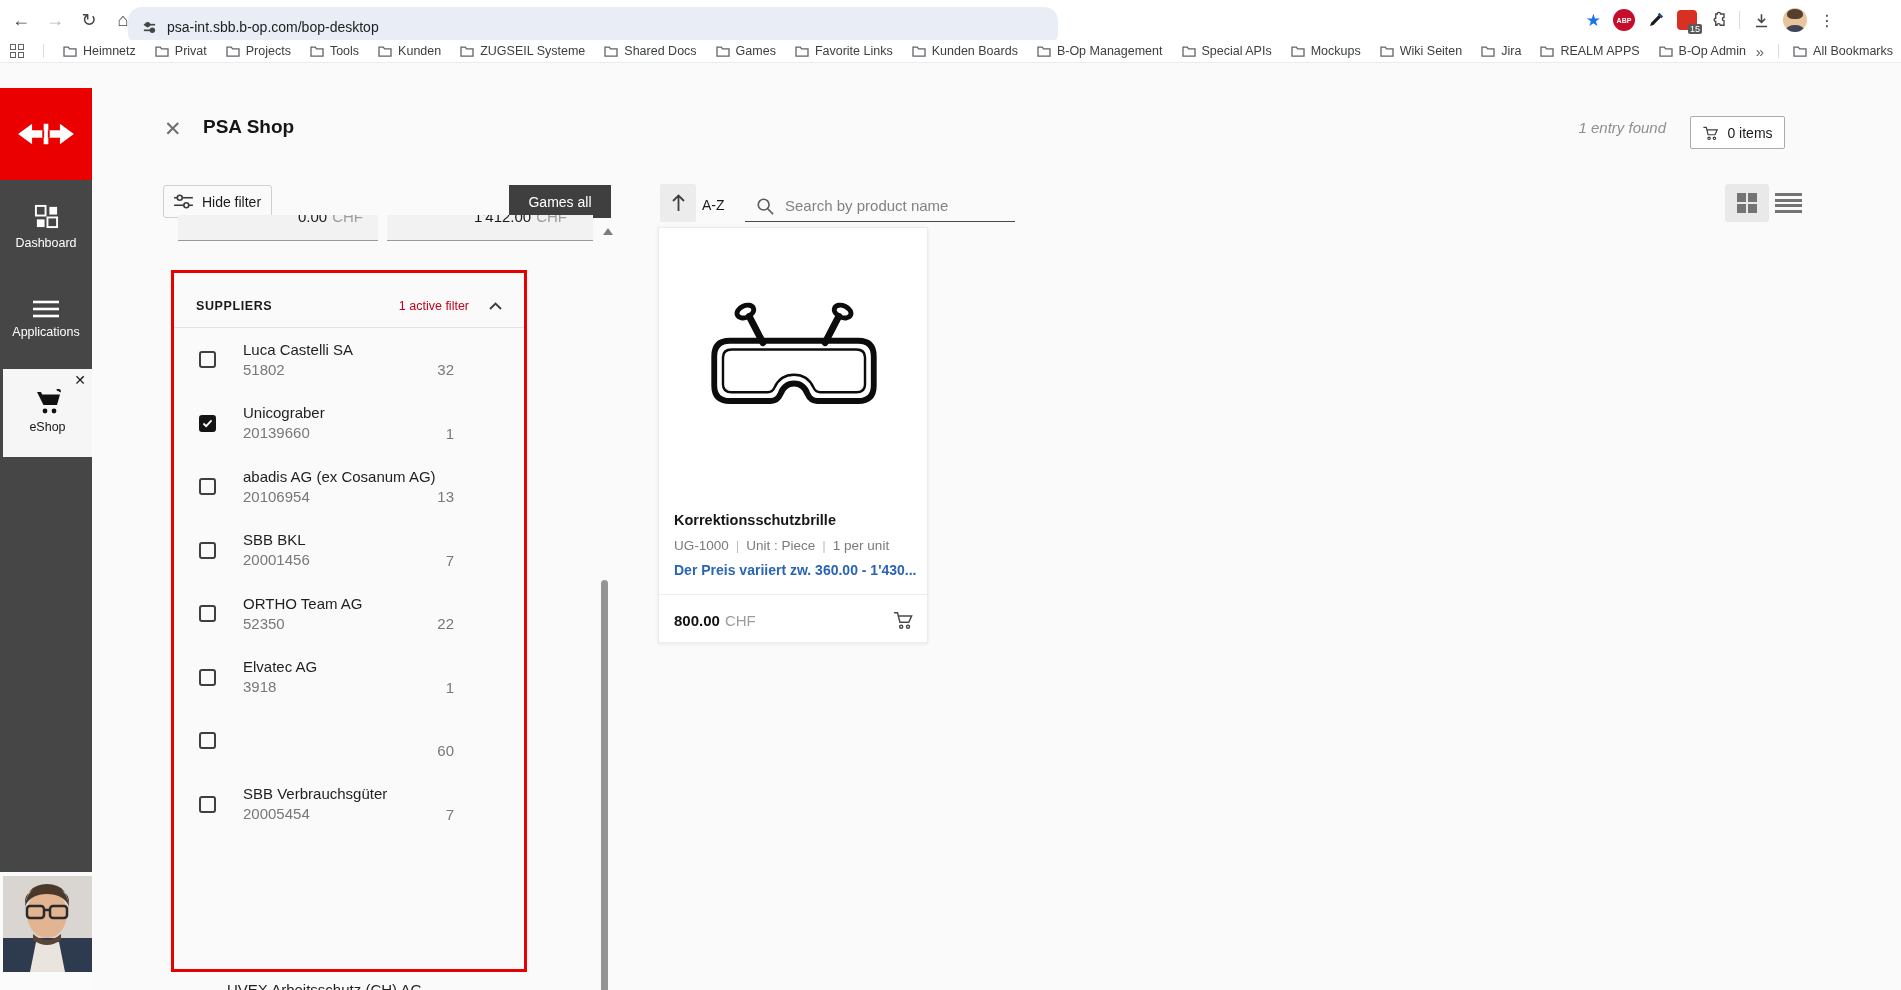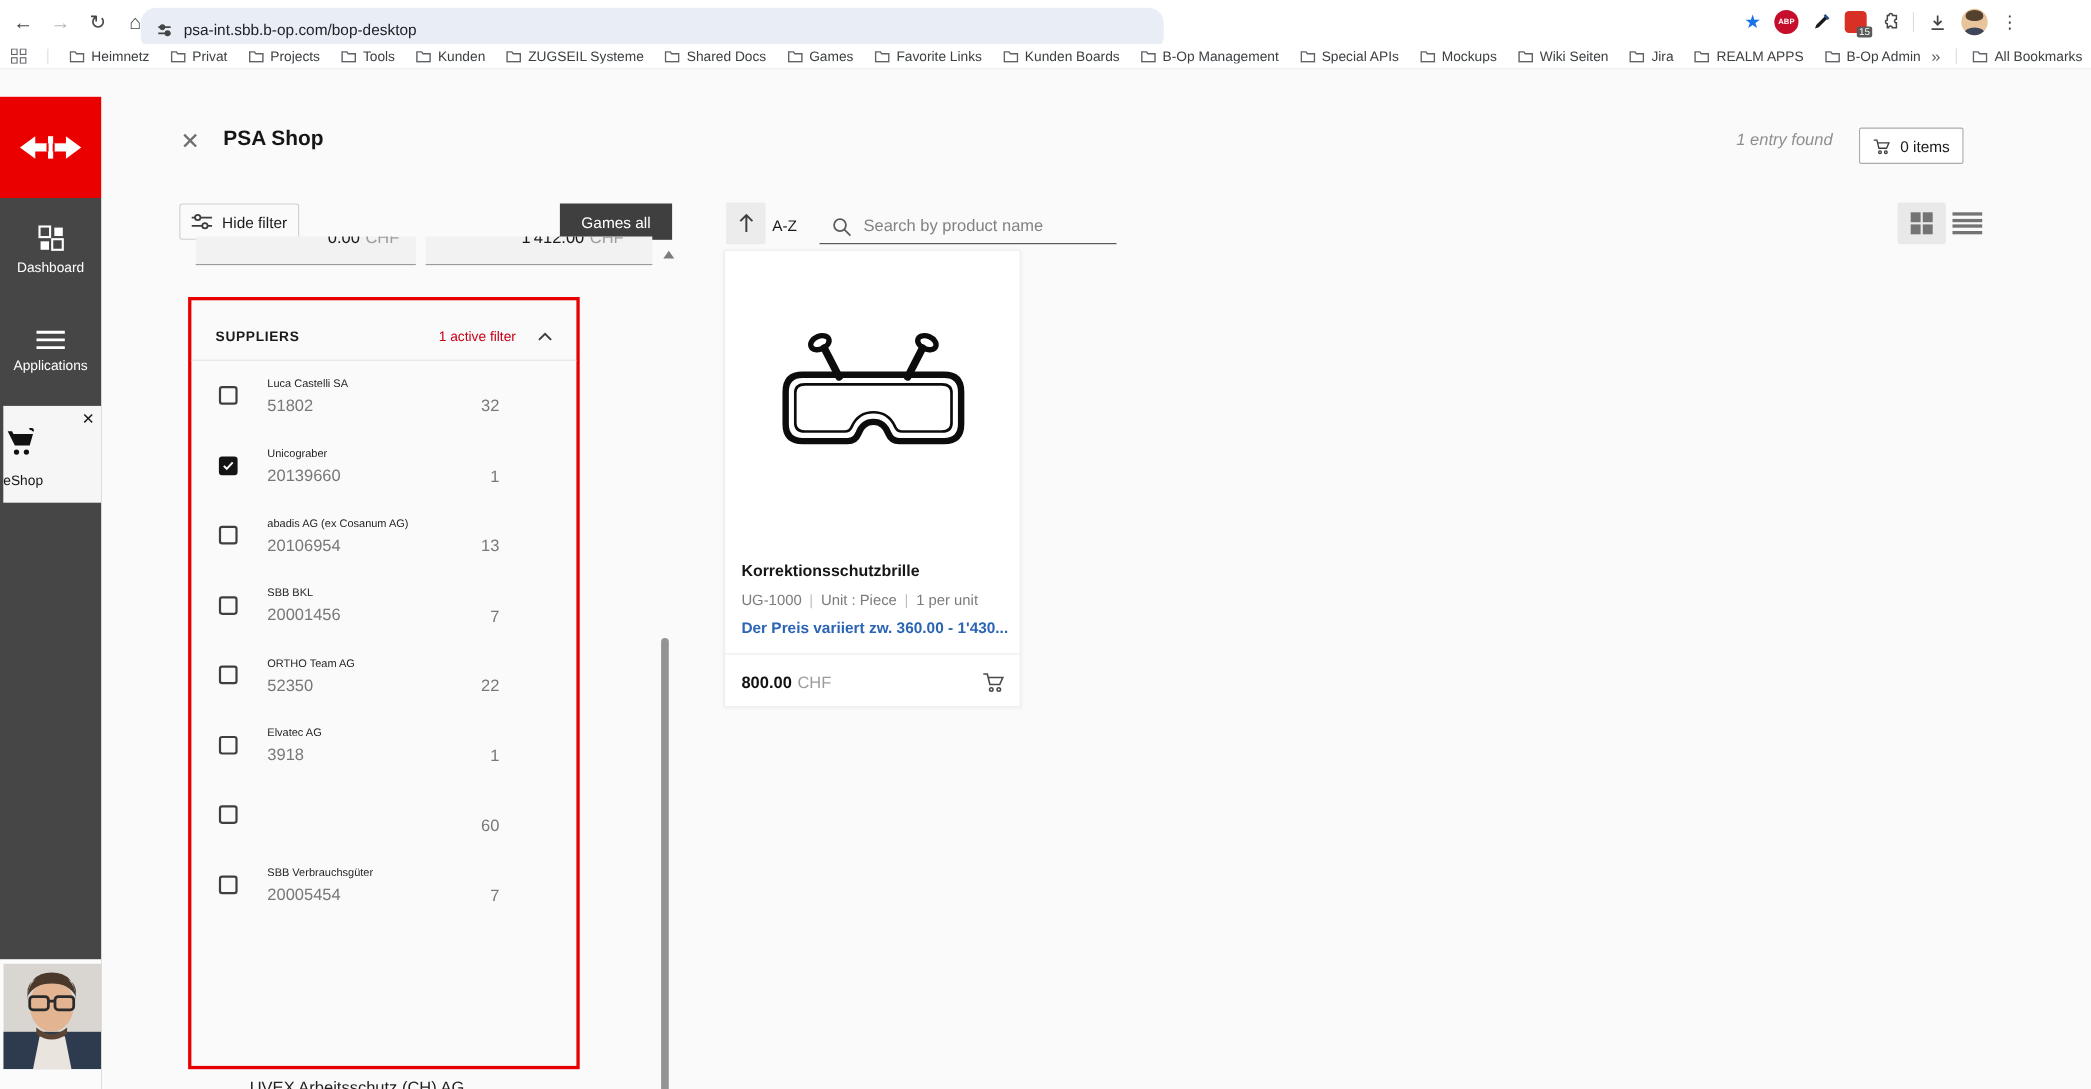--- a/index.html
+++ b/index.html
@@ -64,21 +64,21 @@
   .sup-title { font-size:12.5px; font-weight:bold; letter-spacing:0.6px; color:#1a1a1a; }
   .sup-active { margin-left:auto; font-size:12.5px; color:#c60018; }
   .sup-chevron { margin-left:20px; }
   .sup-divider { height:1px; background:#e3e3e3; margin-top:14px; }
   .supplier-row { height:63.5px; display:flex; align-items:center; padding:0 70px 0 25px; }
   .cb { width:17px; height:17px; border:2px solid #3f3f3f; border-radius:3px; margin-right:27px; flex:none; display:flex; align-items:center; justify-content:center; }
   .cb svg { display:none; }
   .cb.checked { background:#141414; border-color:#141414; }
   .cb.checked svg { display:block; }
   .s-text { line-height:20px; }
-  .s-name { font-size:10px; color:#1f1f1f; white-space:nowrap; }
+  .s-name { font-size:15px; color:#1f1f1f; white-space:nowrap; }
   .s-code { font-size:15px; color:#787878; }
   .s-count { margin-left:auto; padding-top:20px; font-size:15px; color:#787878; }
   .partial-row { position:absolute; left:227px; top:981px; font-size:15px; color:#1f1f1f; }
 
   
   .sort-btn { position:absolute; left:660px; top:184px; width:36px; height:38px; background:#ececec; border-radius:2px; display:flex; align-items:center; justify-content:center; }
   .sort-label { position:absolute; left:702px; top:197px; font-size:14px; color:#1a1a1a; }
   .search-field { position:absolute; left:745px; top:190px; width:270px; height:32px; border-bottom:1px solid #4a4a4a; display:flex; align-items:center; gap:11px; padding-left:11px; }
   .search-field input { border:none; outline:none; background:transparent; font-size:15px; color:#1a1a1a; width:210px; font-family:inherit; }
   .search-field input::placeholder { color:#828282; }
@@ -331,21 +331,21 @@
           <line x1="0" y1="2" x2="26" y2="2"></line>
           <line x1="0" y1="9" x2="26" y2="9"></line>
           <line x1="0" y1="16" x2="26" y2="16"></line>
         </g>
     </svg>
     <span>Applications</span>
   </div>
 
   <div class="eshop-tile">
     <span class="eshop-x">✕</span>
-    <div style="display:flex;flex-direction:column;gap:14px;margin-top:20px;">
+    <div style="display:flex;flex-direction:column;align-items:center;gap:4px;margin-top:20px;">
       <svg width="30" height="27" viewBox="0 0 30 27">
         <path d="M4 3 h4 l1.2 2.5 H27 l-3 10.5 H10.5 Z" fill="#111"></path>
         <path d="M24 1.5 c1.5 -1.5 3.5 0 2.5 1.5" fill="none" stroke="#111" stroke-width="2"></path>
         <circle cx="12" cy="22" r="2.4" fill="#111"></circle>
         <circle cx="21" cy="22" r="2.4" fill="#111"></circle>
       </svg>
       <span style="font-size:12.5px;">eShop</span>
     </div>
   </div>
 

